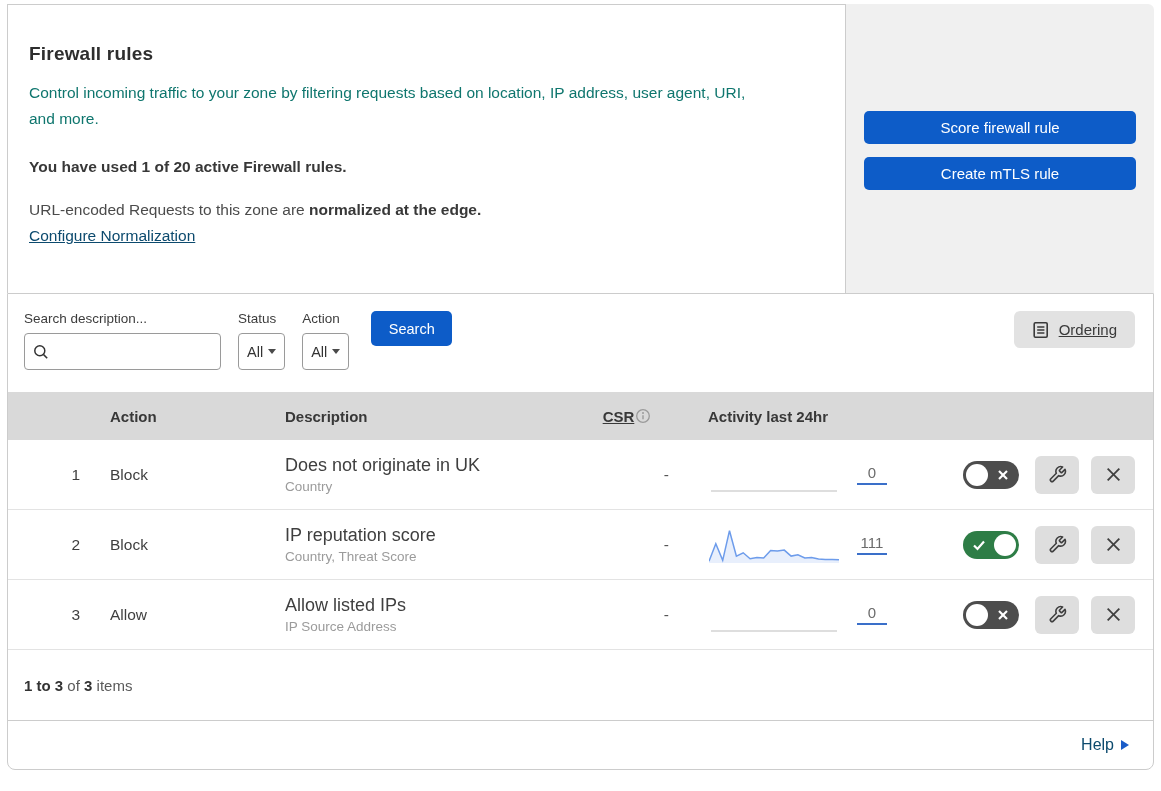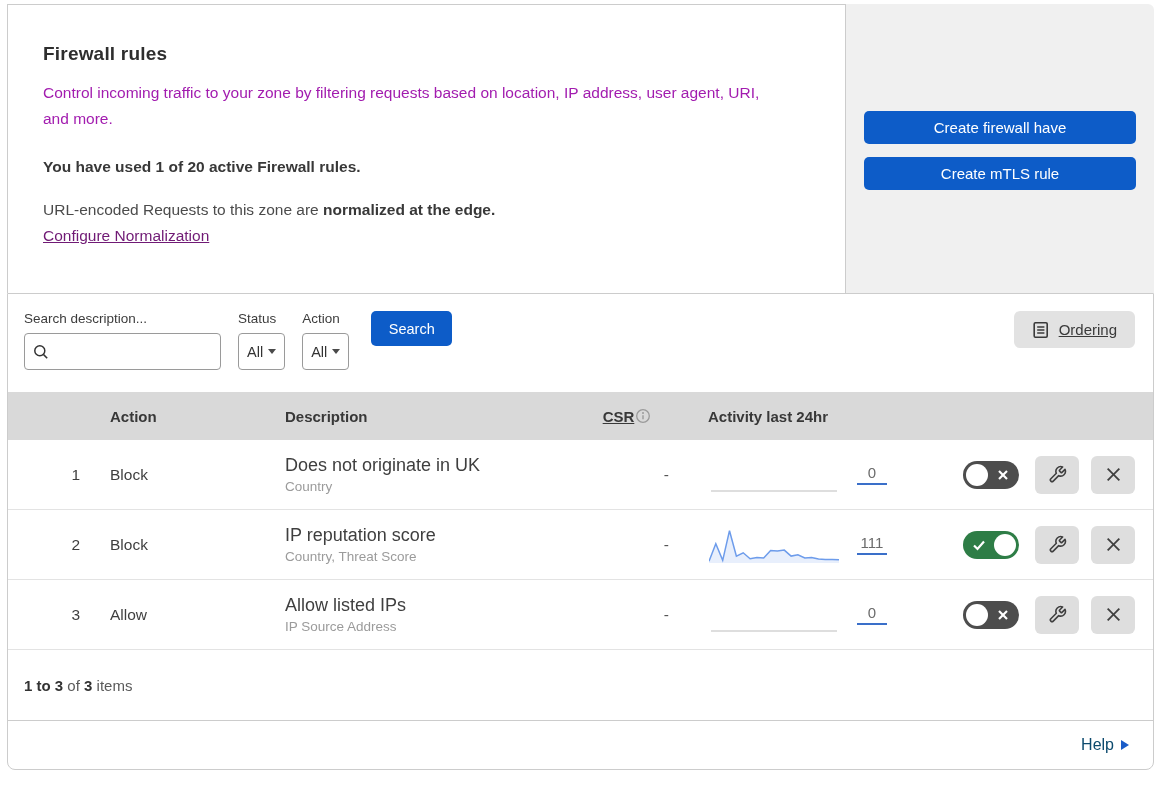--- a/index.html
+++ b/index.html
@@ -3,28 +3,28 @@
 <meta charset="utf-8">
 <style>
   * { margin:0; padding:0; box-sizing:border-box; }
   html,body { width:1161px; background:#ffffff; font-family:"Liberation Sans","DejaVu Sans",sans-serif; color:#3d3d3d; }
   .page { width:1147px; margin:4px 7px; }
 
   
   .top-row { display:flex; align-items:stretch; }
   .header-card {
     width:839px; background:#ffffff; border:1px solid #cccccc; border-bottom:none;
-    padding:38px 34px 30px 35px; min-height:289px;
+    padding:38px 34px 30px 21px; min-height:289px;
   }
   .page-title { font-size:19px; font-weight:700; color:#2e2e2e; letter-spacing:.2px; }
-  .page-desc { margin-top:15px; font-size:15.5px; line-height:26px; color:#a21caf; max-width:745px; }
+  .page-desc { margin-top:15px; font-size:15.5px; line-height:26px; color:#0f766e; max-width:745px; }
   .usage-line { margin-top:26px; font-size:15.5px; font-weight:700; color:#383838; }
   .norm-line { margin-top:25px; font-size:15.5px; color:#4b4b4b; }
   .norm-line b { color:#383838; }
-  .norm-link { display:inline-block; margin-top:8px; font-size:15.5px; color:#701a75; text-decoration:underline; cursor:pointer; }
+  .norm-link { display:inline-block; margin-top:8px; font-size:15.5px; color:#0c4a6e; text-decoration:underline; cursor:pointer; }
 
   .cta-panel {
     flex:1; background:#f0f0f0; border-radius:0 6px 0 0; min-height:289px;
     display:flex; flex-direction:column; align-items:center; justify-content:flex-start;
     padding-top:107px; gap:13px;
   }
   .blue-btn {
     width:272px; height:33px; background:#0d5cc8; color:#ffffff; border:none; border-radius:5px;
     font-size:15px; font-family:inherit; cursor:pointer; line-height:33px; text-align:center;
   }
@@ -108,21 +108,21 @@
 
   <div class="top-row">
     <div class="header-card">
       <div class="page-title">Firewall rules</div>
       <div class="page-desc">Control incoming traffic to your zone by filtering requests based on location, IP address, user agent, URI, and more.</div>
       <div class="usage-line">You have used 1 of 20 active Firewall rules.</div>
       <div class="norm-line"><span>URL-encoded Requests to this zone are </span><b>normalized at the edge.</b></div>
       <a class="norm-link">Configure Normalization</a>
     </div>
     <div class="cta-panel">
-      <button class="blue-btn">Create firewall have</button>
+      <button class="blue-btn">Score firewall rule</button>
       <button class="blue-btn">Create mTLS rule</button>
     </div>
   </div>
 
   <div class="main-box">
 
     <div class="filter-bar">
       <div class="fgroup">
         <div class="flabel">Search description...</div>
         <div class="search-box">

